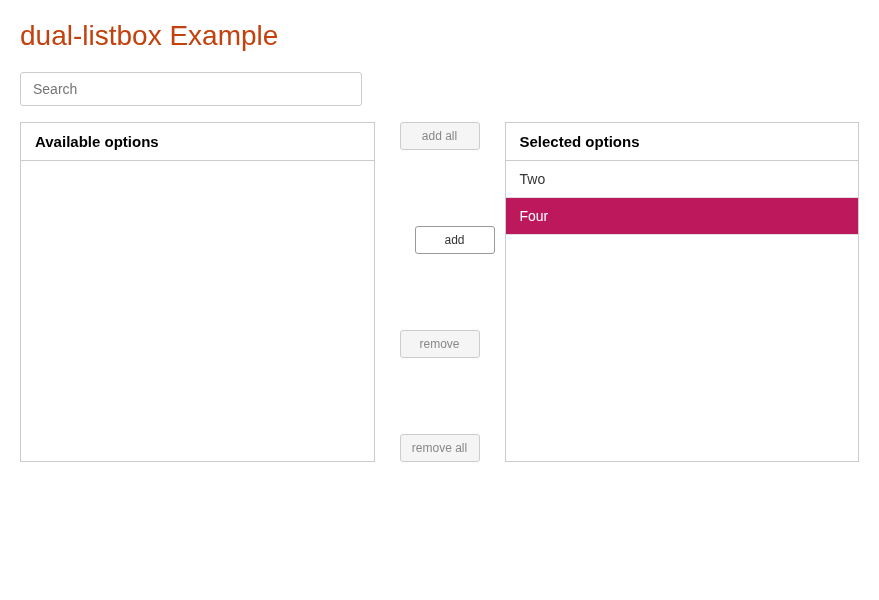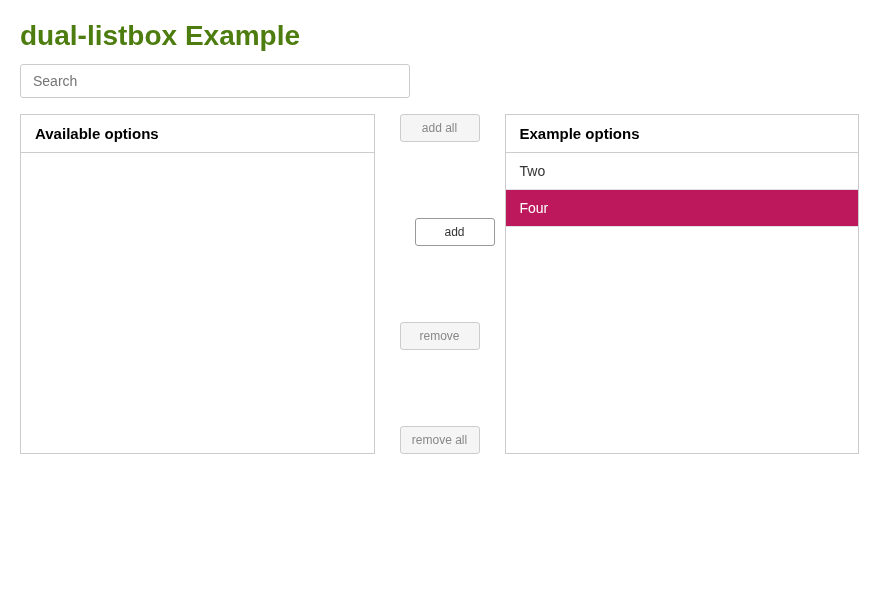--- a/index.html
+++ b/index.html
@@ -9,27 +9,27 @@
       font-family: Arial, sans-serif;
     }
 
     body {
       background: #fff;
       padding: 20px;
     }
 
     .page-title {
       font-size: 28px;
-      font-weight: bold;
-      margin-bottom: 12px;
-      color: #4d7c0f;
+      font-weight: normal;
+      margin-bottom: 20px;
+      color: #c2410c;
     }
 
     .search-input {
-      width: 390px;
+      width: 342px;
       padding: 8px 12px;
       border: 1px solid #ccc;
       border-radius: 3px;
       font-size: 14px;
       color: #555;
       margin-bottom: 16px;
       outline: none;
     }
 
     .dual-listbox-container {
@@ -129,21 +129,21 @@
   </div>
 
   <div class="controls">
     <button class="control-btn">add all</button>
     <button class="control-btn active">add</button>
     <button class="control-btn">remove</button>
     <button class="control-btn">remove all</button>
   </div>
 
   <div class="listbox-panel selected-panel">
-    <div class="listbox-header">Example options</div>
+    <div class="listbox-header">Selected options</div>
     <div class="listbox-items" id="selected-list">
     <div class="listbox-item">Two</div>
         <div class="listbox-item selected">Four</div>
       </div>
   </div>
 
 </div>
 
 
 

